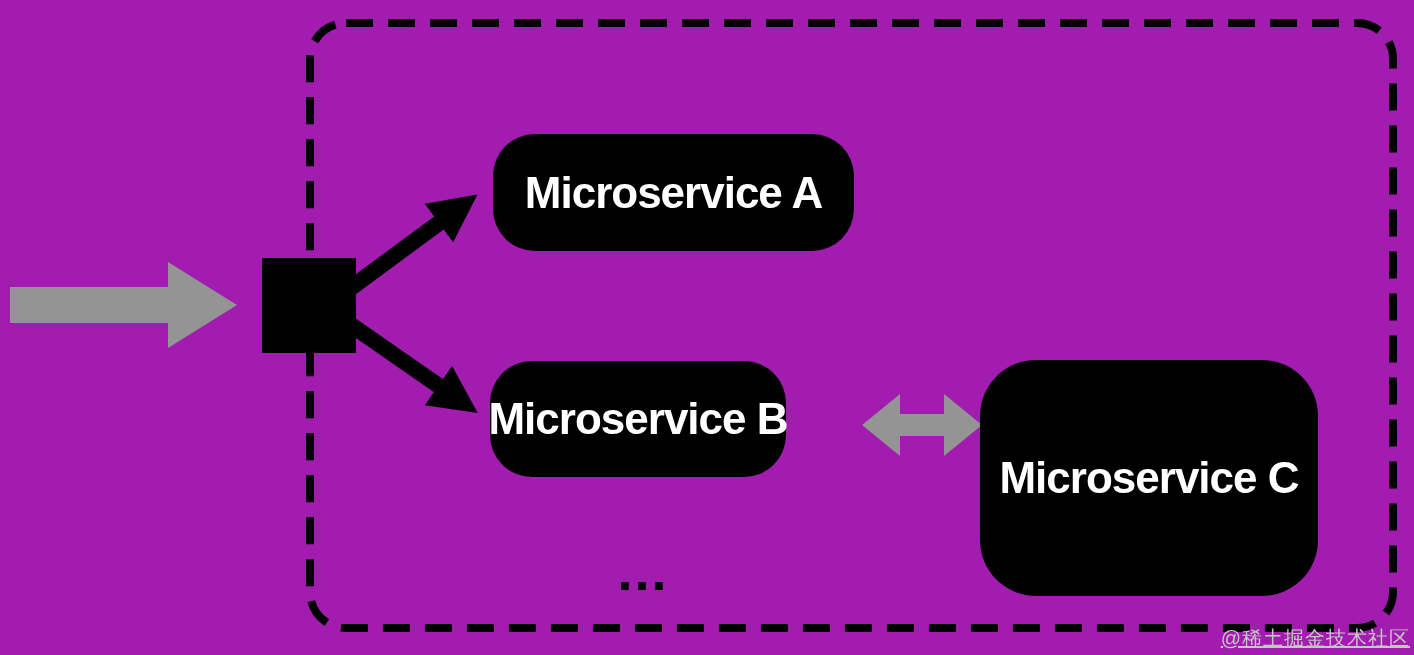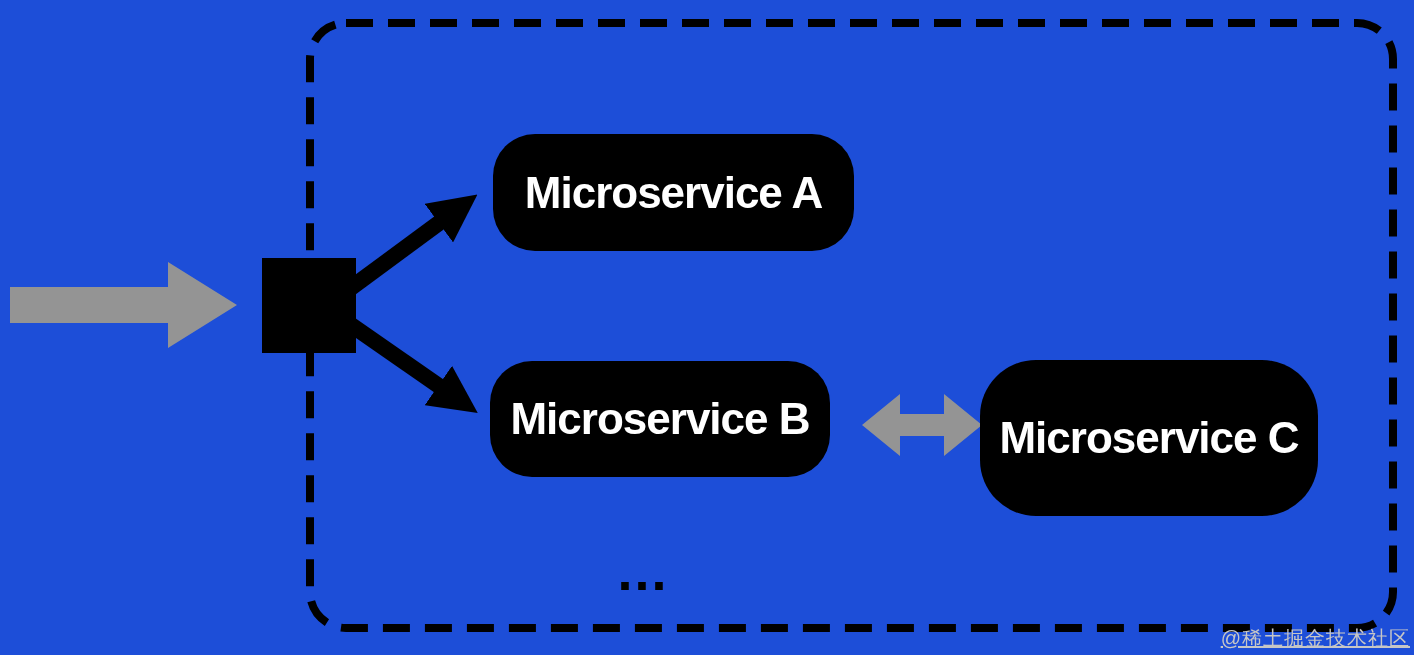--- a/index.html
+++ b/index.html
@@ -4,21 +4,21 @@
 <style>
   html, body {
     margin: 0;
     padding: 0;
     background: #ffffff;
   }
   #stage {
     position: relative;
     width: 1414px;
     height: 655px;
-    background: #1d4ed8;
+    background: #a21caf;
     overflow: hidden;
     font-family: "Liberation Sans", sans-serif;
   }
   #shapes {
     position: absolute;
     left: 0;
     top: 0;
   }
   .node {
     position: absolute;
@@ -35,29 +35,29 @@
   #node-a {
     left: 493px;
     top: 134px;
     width: 361px;
     height: 117px;
     border-radius: 42px;
   }
   #node-b {
     left: 490px;
     top: 361px;
-    width: 340px;
+    width: 296px;
     height: 116px;
     border-radius: 42px;
   }
   #node-c {
     left: 980px;
     top: 360px;
     width: 338px;
-    height: 156px;
+    height: 236px;
     border-radius: 56px;
   }
   #ellipsis {
     position: absolute;
     left: 598px;
     top: 544px;
     width: 90px;
     text-align: center;
     font-weight: bold;
     font-size: 54px;

